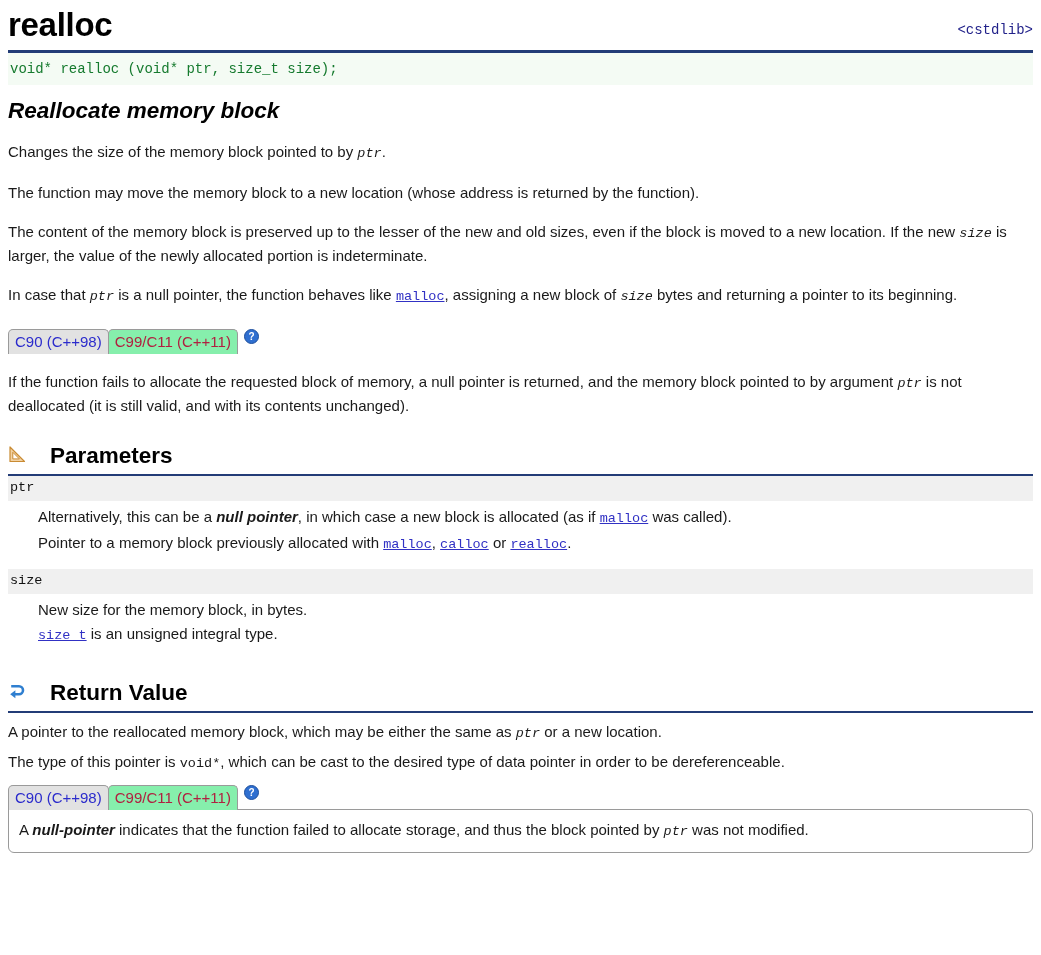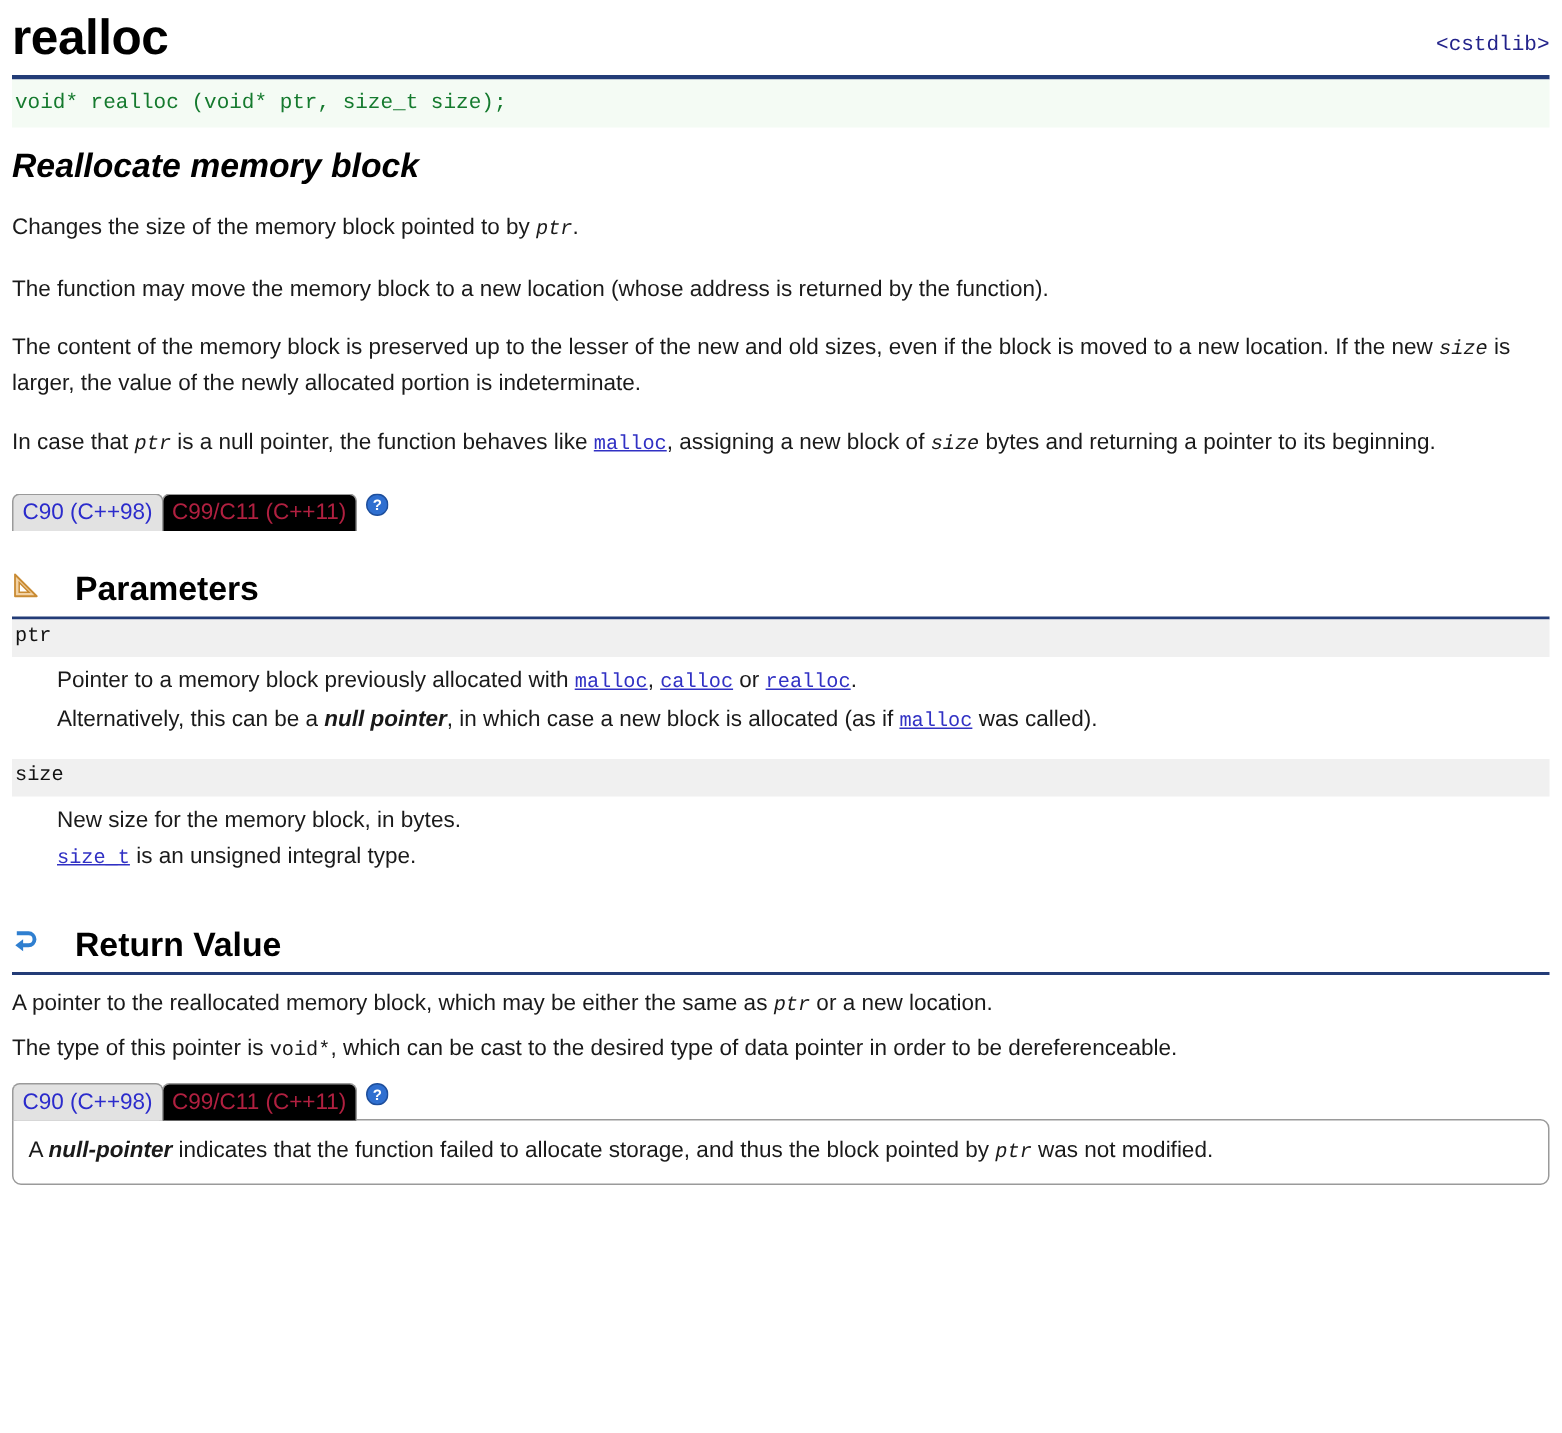--- a/index.html
+++ b/index.html
@@ -136,21 +136,21 @@
     border-bottom: none;
     border-radius: 5px 5px 0 0;
     cursor: pointer;
     white-space: nowrap;
   }
   .tab.inactive {
     background: #e2e2e2;
     color: #2b2bcc;
   }
   .tab.active {
-    background: #000000;
+    background: #86efac;
     color: #b02040;
     margin-left: -1px;
   }
   .help-badge {
     margin-left: 6px;
     margin-bottom: 2px;
     flex: 0 0 auto;
     cursor: pointer;
   }
   .tabbox {
@@ -231,37 +231,38 @@
       <div class="tab active">C99/C11 (C++11)</div>
       <span class="help-badge">
         <svg width="15" height="15" viewBox="0 0 15 15" aria-hidden="true">
           <circle cx="7.5" cy="7.5" r="7" fill="#2f6fd0" stroke="#1d4e9c" stroke-width="1"></circle>
           <text x="7.5" y="11.2" font-family="Liberation Sans, sans-serif" font-size="10" font-weight="bold" fill="#ffffff" text-anchor="middle">?</text>
         </svg>
       </span>
     </div>
   </div>
 
+  <p class="body"><span>If the function fails to allocate the requested block of memory, a null pointer is returned, and the memory block pointed to by argument </span><var>ptr</var><span> is not deallocated (it is still valid, and with its contents unchanged).</span></p>
 
   <div class="section-head">
     <span class="sec-icon">
       <svg width="19" height="19" viewBox="0 0 19 19" aria-hidden="true">
         <polygon points="2,16.5 16.5,16.5 2,2" fill="#f2d2a4" stroke="#c98b33" stroke-width="1.2" stroke-linejoin="round"></polygon>
         <polygon points="4.8,13.9 11.4,13.9 4.8,7.3" fill="#ffffff" stroke="#c98b33" stroke-width="1"></polygon>
       </svg>
     </span>
     <h2 class="h2">Parameters</h2>
   </div>
   <hr class="section-rule">
 
   <div class="param-block">
     <div class="param-name">ptr</div>
     <div class="param-desc">
+      <div><span>Alternatively, this can be a </span><b class="np">null pointer</b><span>, in which case a new block is allocated (as if </span><a class="ref" href="#">malloc</a><span> was called).</span></div>
       <div><span>Pointer to a memory block previously allocated with </span><a class="ref" href="#">malloc</a><span>, </span><a class="ref" href="#">calloc</a><span> or </span><a class="ref" href="#">realloc</a><span>.</span></div>
-      <div><span>Alternatively, this can be a </span><b class="np">null pointer</b><span>, in which case a new block is allocated (as if </span><a class="ref" href="#">malloc</a><span> was called).</span></div>
     </div>
   </div>
 
   <div class="param-block">
     <div class="param-name">size</div>
     <div class="param-desc">
       <div>New size for the memory block, in bytes.</div>
       <div><a class="ref" href="#">size_t</a><span> is an unsigned integral type.</span></div>
     </div>
   </div>

